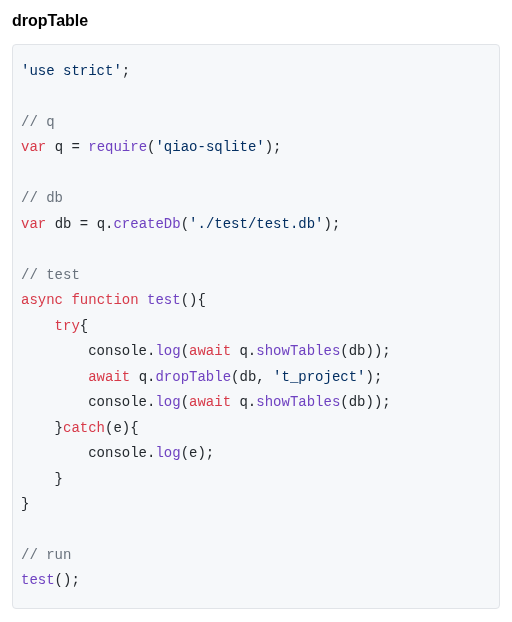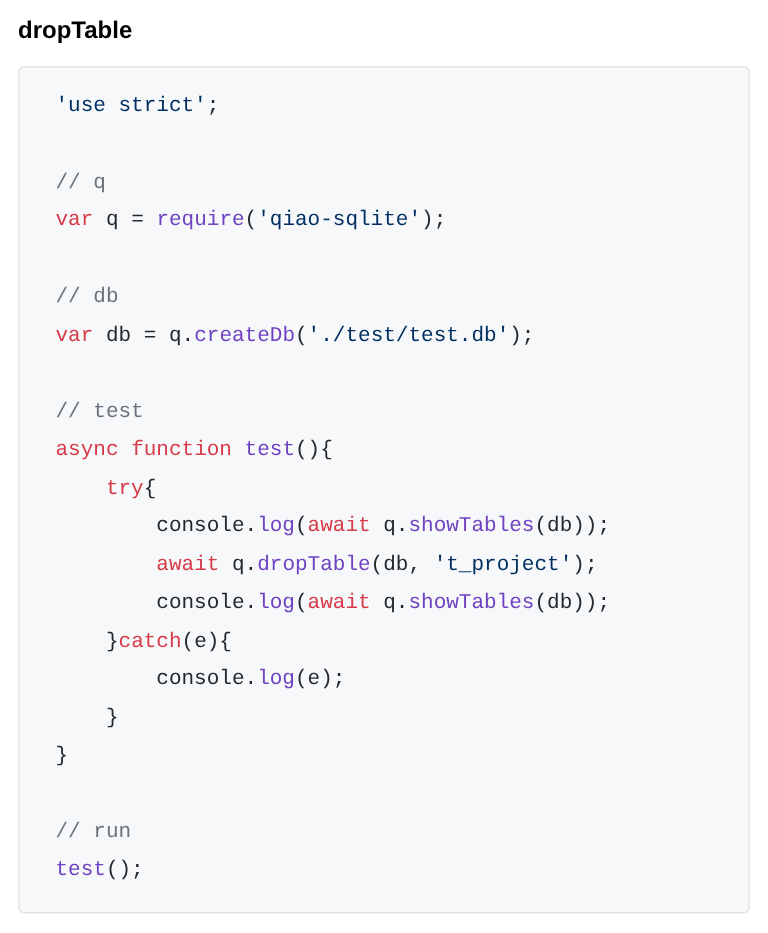--- a/index.html
+++ b/index.html
@@ -13,21 +13,21 @@
   .heading {
     font-size: 16px;
     font-weight: 600;
     margin: 0 0 10px 0;
     color: #000;
   }
   .code-block {
     background: #f6f8fa;
     border: 1px solid #e1e4e8;
     border-radius: 4px;
-    padding: 14px 24px;
+    padding: 14px 8px;
     font-family: "SFMono-Regular", Consolas, "Liberation Mono", Menlo, monospace;
     font-size: 14px;
     line-height: 1.82;
     white-space: pre;
     overflow-x: auto;
     color: #24292e;
   }
   .c-str  { color: #032f62; }  
   .c-punc { color: #24292e; }  
   .c-com  { color: #6a737d; }  

